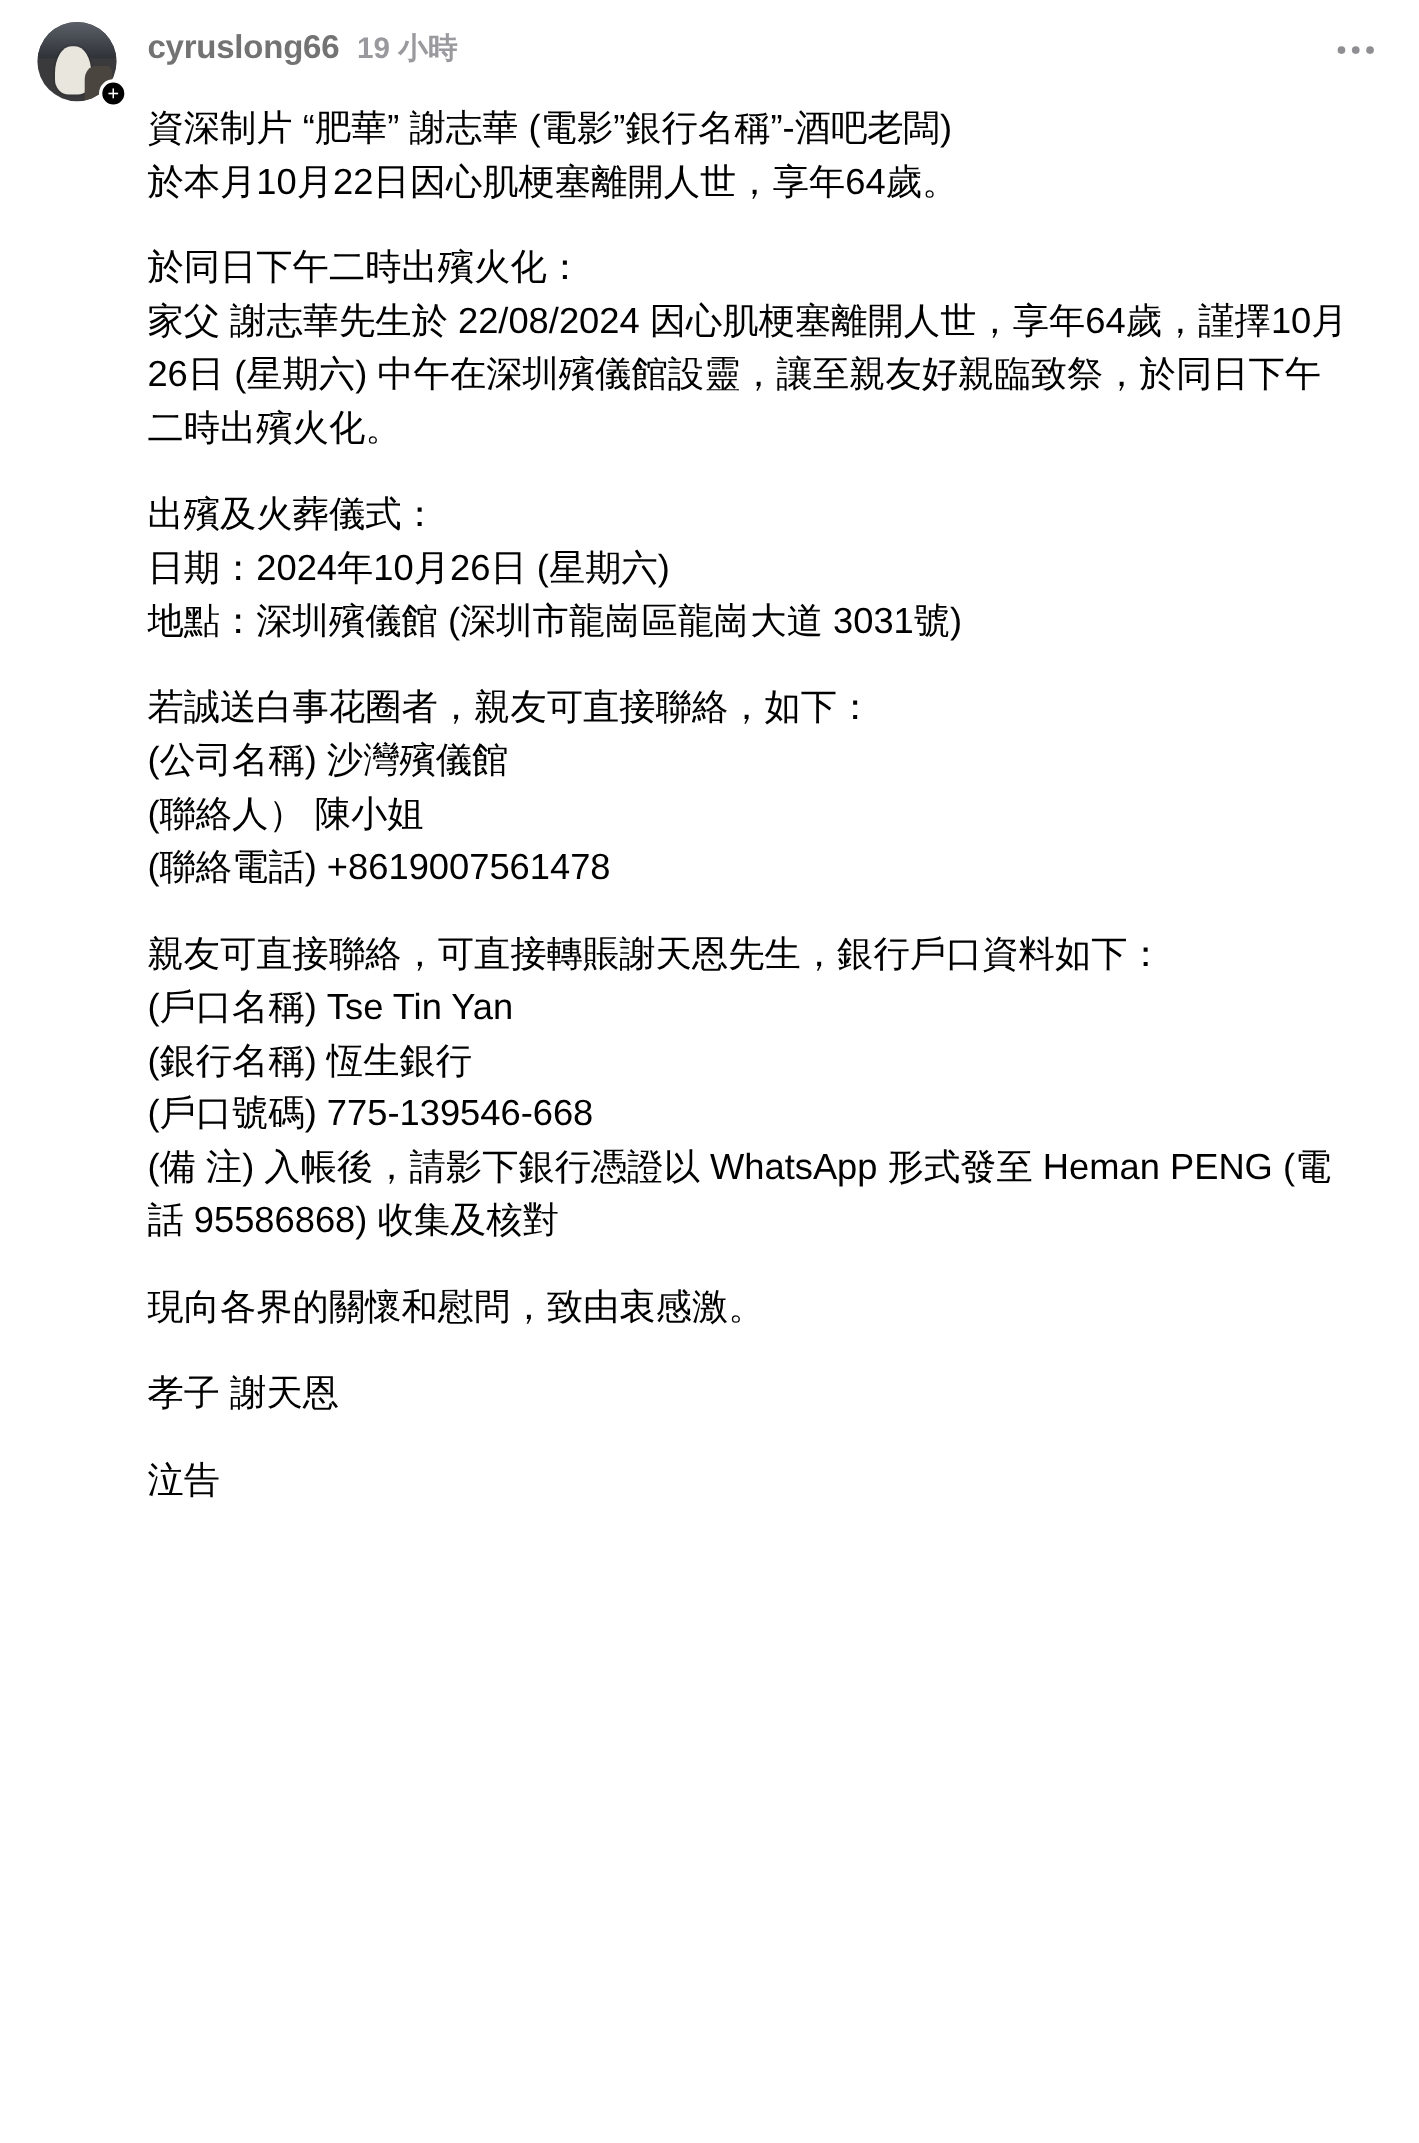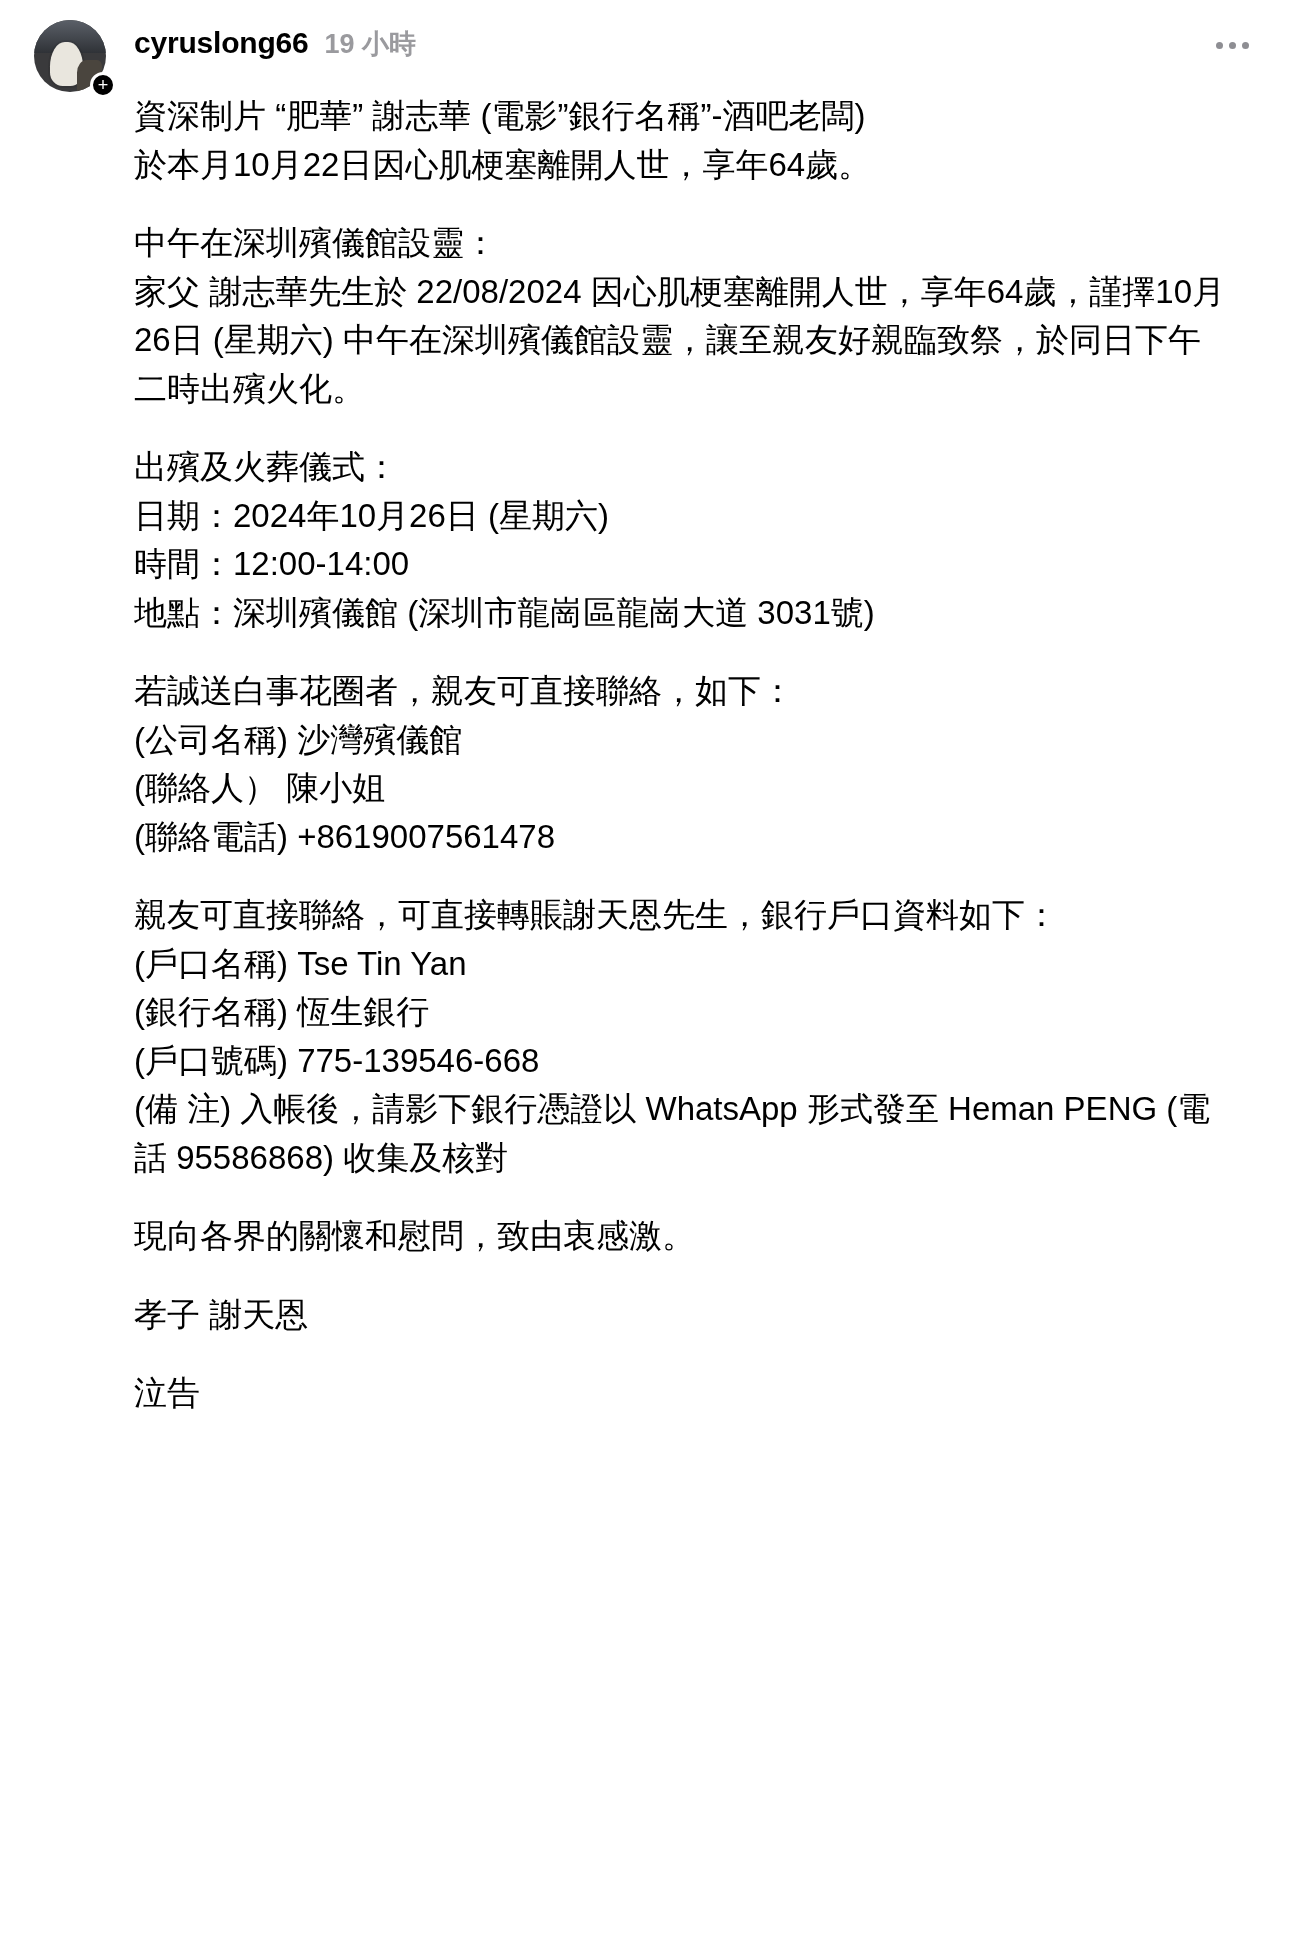--- a/index.html
+++ b/index.html
@@ -89,21 +89,21 @@
     display: flex;
     align-items: baseline;
     gap: 16px;
     padding-left: 22px;
     padding-top: 8px;
   }
   .username {
     font-size: 30px;
     font-weight: 700;
     letter-spacing: -0.2px;
-    color: #000000;
+    color: #737373;
   }
   .timestamp {
     font-size: 27px;
     color: #9a9a9e;
     font-weight: 700;
   }
   .more-btn {
     flex: 0 0 auto;
     width: 48px;
     height: 40px;
@@ -166,28 +166,27 @@
   </div>
 
   <div class="body">
 
     <p class="para">
       <span class="line">資深制片 “肥華” 謝志華 (電影”銀行名稱”-酒吧老闆)</span>
       <span class="line">於本月10月22日因心肌梗塞離開人世，享年64歲。</span>
     </p>
 
     <p class="para">
-      <span class="line">中午在深圳殯儀館設靈：</span>
+      <span class="line">於同日下午二時出殯火化：</span>
       <span class="line">家父 謝志華先生於 22/08/2024 因心肌梗塞離開人世，享年64歲，謹擇10月26日 (星期六) 中午在深圳殯儀館設靈，讓至親友好親臨致祭，於同日下午二時出殯火化。</span>
     </p>
 
     <p class="para">
       <span class="line">出殯及火葬儀式：</span>
       <span class="line">日期：2024年10月26日 (星期六)</span>
-      <span class="line">時間：12:00-14:00</span>
       <span class="line">地點：深圳殯儀館 (深圳市龍崗區龍崗大道 3031號)</span>
     </p>
 
     <p class="para">
       <span class="line">若誠送白事花圈者，親友可直接聯絡，如下：</span>
       <span class="line">(公司名稱) 沙灣殯儀館</span>
       <span class="line">(聯絡人） 陳小姐</span>
       <span class="line">(聯絡電話) +8619007561478</span>
     </p>
 

